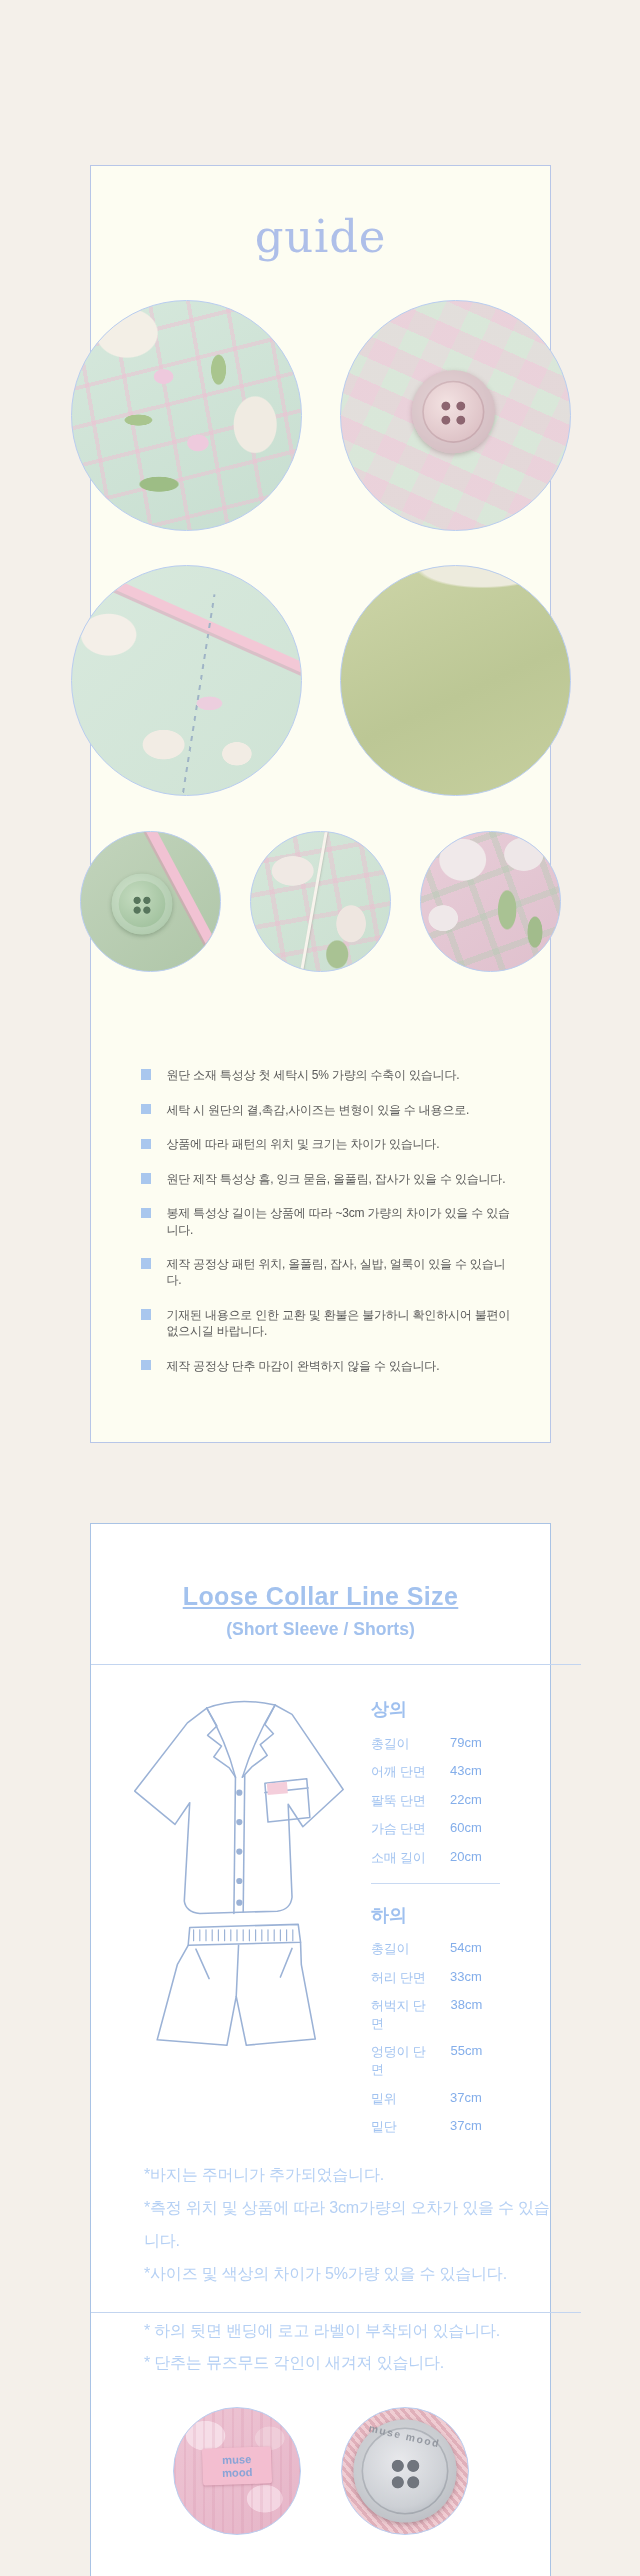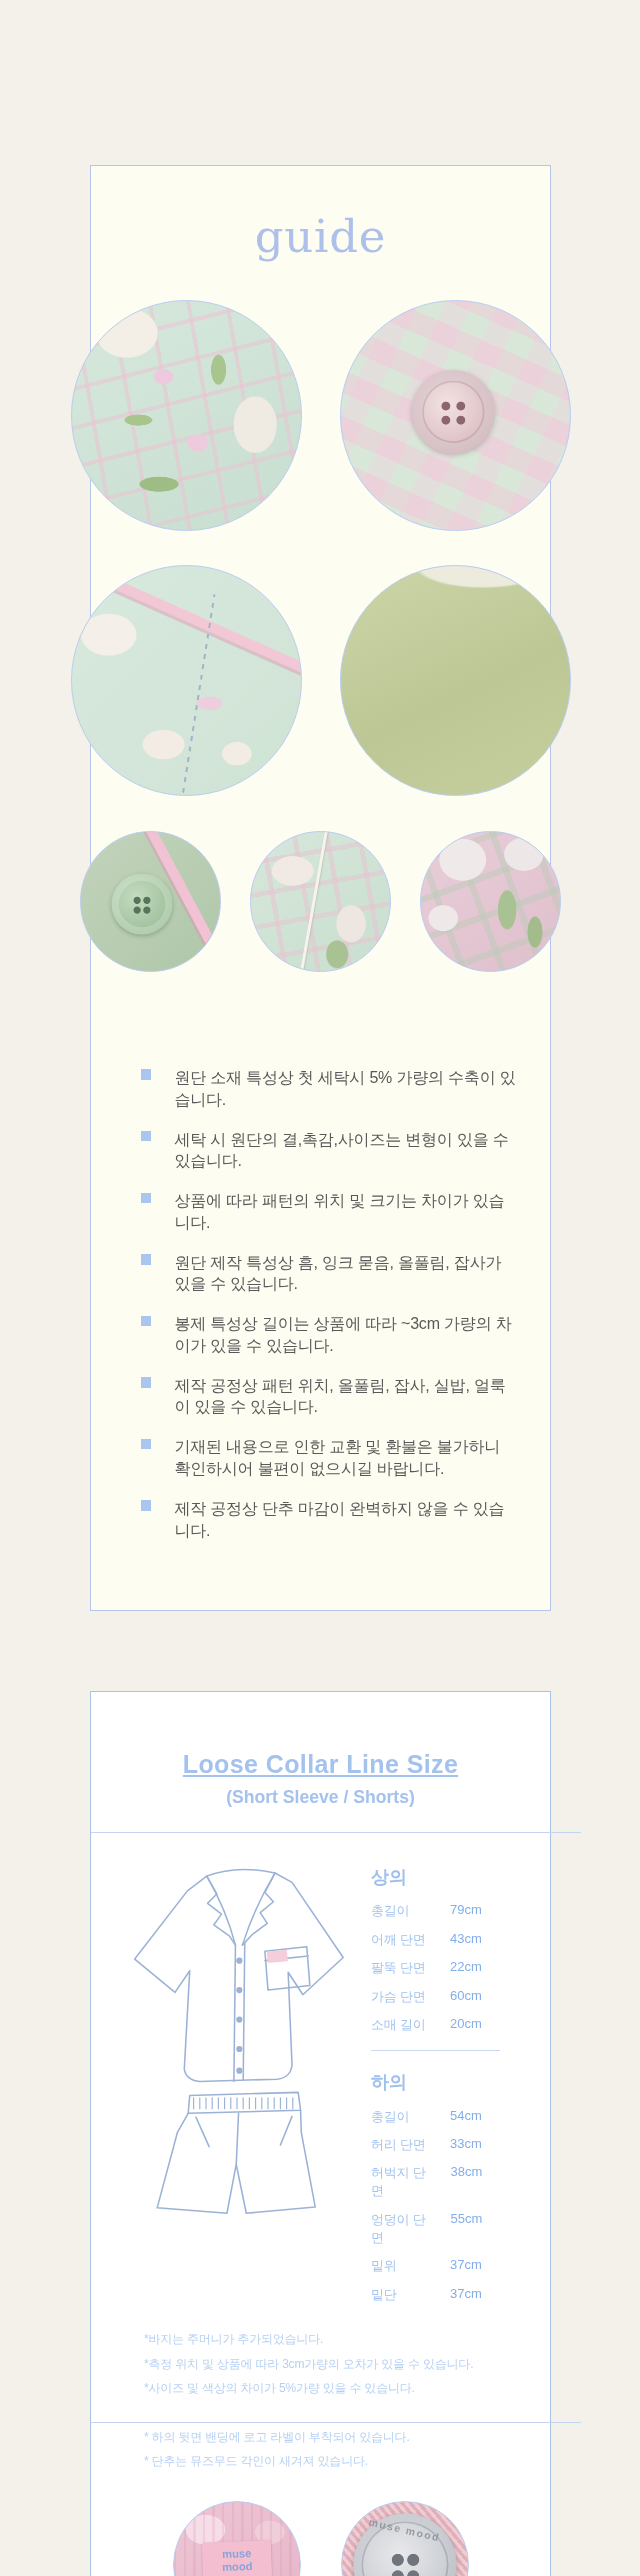--- a/index.html
+++ b/index.html
@@ -94,39 +94,39 @@
     radial-gradient(ellipse 16px 34px at 62% 56%, #a9c293 0 55%, transparent 60%),
     radial-gradient(ellipse 13px 27px at 82% 72%, #a2bc8c 0 55%, transparent 60%),
     repeating-linear-gradient(70deg, rgba(178,204,178,.38) 0 6.4px, transparent 6.4px 37px),
     repeating-linear-gradient(-20deg, rgba(178,204,178,.38) 0 6.4px, transparent 6.4px 37px),
     linear-gradient(140deg, #e8cdd8, #dfc0cd); }
 
   
   .fabric-notes { list-style:none; margin-top:95px; padding:0 32px 0 50px; }
   .fabric-notes li { display:flex; align-items:flex-start; margin-bottom:18.4px; }
   .bullet-square { flex:0 0 10.4px; width:10.4px; height:10.4px; background:#a9c7ee; margin:2.4px 15px 0 0; }
-  .fabric-notes li span.note-text { font-size:16px; color:#595959; line-height:1.35; letter-spacing:-0.2px;margin-left:8px; }
+  .fabric-notes li span.note-text { font-size:12px; color:#595959; line-height:1.35; letter-spacing:-0.2px; }
 
   
   .size-title { font-size:25px; font-weight:bold; color:#a3c2ee; text-align:center; letter-spacing:0.4px;text-decoration:underline; }
   .size-subtitle { font-size:17.6px; font-weight:bold; color:#a3c2ee; text-align:center; margin-top:8px; }
   hr.wide-divider { border:none; border-top:0.8px solid #c3d5f0; width:490px; margin:24px auto 0 auto; }
   hr.wide-divider.mid { margin-top:21px; }
 
   .size-content { display:flex; margin-top:21px; }
   .pajama-wrap { flex:0 0 auto; margin-left:22.4px; }
   .size-tables { flex:1; margin:11.2px 50px 0 9.6px; }
   .table-header { font-size:18px; font-weight:bold; color:#9fc0ef; margin-bottom:13.6px; }
   .size-row { display:flex; justify-content:space-between; margin-bottom:10.4px; }
   .size-label { font-size:13px; color:#a2c3f0; letter-spacing:-0.2px; }
   .size-value { font-size:13px; color:#84aeea; width:50px; text-align:left;margin-left:13px; }
   hr.table-divider { border:none; border-top:0.8px solid #c8d9f2; margin:16px 0 19px 0; }
 
   .measure-notes { margin-top:13px; padding-left:53px; }
-  .measure-notes p { font-size:12px; color:#b5d0f4; line-height:2.05; letter-spacing:-0.2px; }
+  .measure-notes p { font-size:16px; color:#b5d0f4; line-height:2.05; letter-spacing:-0.2px; }
   .measure-notes.extra { margin-top:2px; }
 
   .photo-row.bottom { gap:40px; margin-top:27px; }
   .photo-row.bottom .photo-circle { width:128px; height:128px; }
 
   .pl { background:
     repeating-linear-gradient(90deg, rgba(200,120,150,.15) 0 2.4px, transparent 2.4px 9.6px),
     radial-gradient(ellipse 32px 24px at 25% 22%, #f6dde7 0 60%, transparent 63%),
     radial-gradient(ellipse 29px 22.4px at 72% 72%, #f4d6e2 0 60%, transparent 63%),
     radial-gradient(ellipse 24px 19px at 76% 24%, #efcdd9 0 60%, transparent 63%),
@@ -186,21 +186,21 @@
       <div class="photo-circle s3"></div>
     </div>
 
     <ul class="fabric-notes">
       <li>
           <span class="bullet-square"></span>
           <span class="note-text">원단 소재 특성상 첫 세탁시 5% 가량의 수축이 있습니다.</span>
         </li>
       <li>
           <span class="bullet-square"></span>
-          <span class="note-text">세탁 시 원단의 결,촉감,사이즈는 변형이 있을 수 있습니다.</span>
+          <span class="note-text">세탁 시 원단의 결,촉감,사이즈는 변형이 있을 수 내용으로.</span>
         </li>
       <li>
           <span class="bullet-square"></span>
           <span class="note-text">상품에 따라 패턴의 위치 및 크기는 차이가 있습니다.</span>
         </li>
       <li>
           <span class="bullet-square"></span>
           <span class="note-text">원단 제작 특성상 흠, 잉크 묻음, 올풀림, 잡사가 있을 수 있습니다.</span>
         </li>
       <li>

